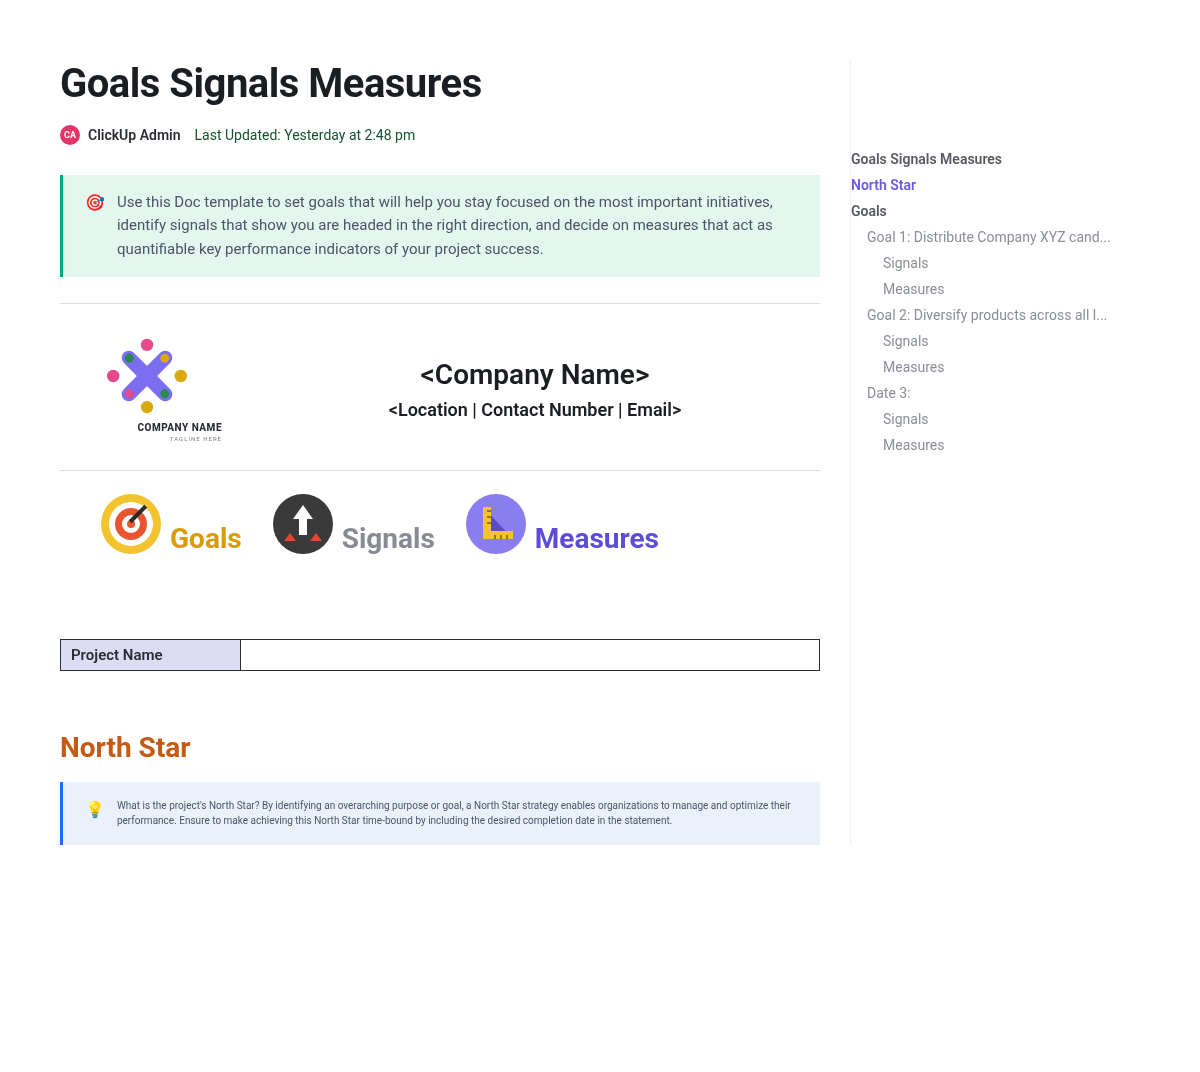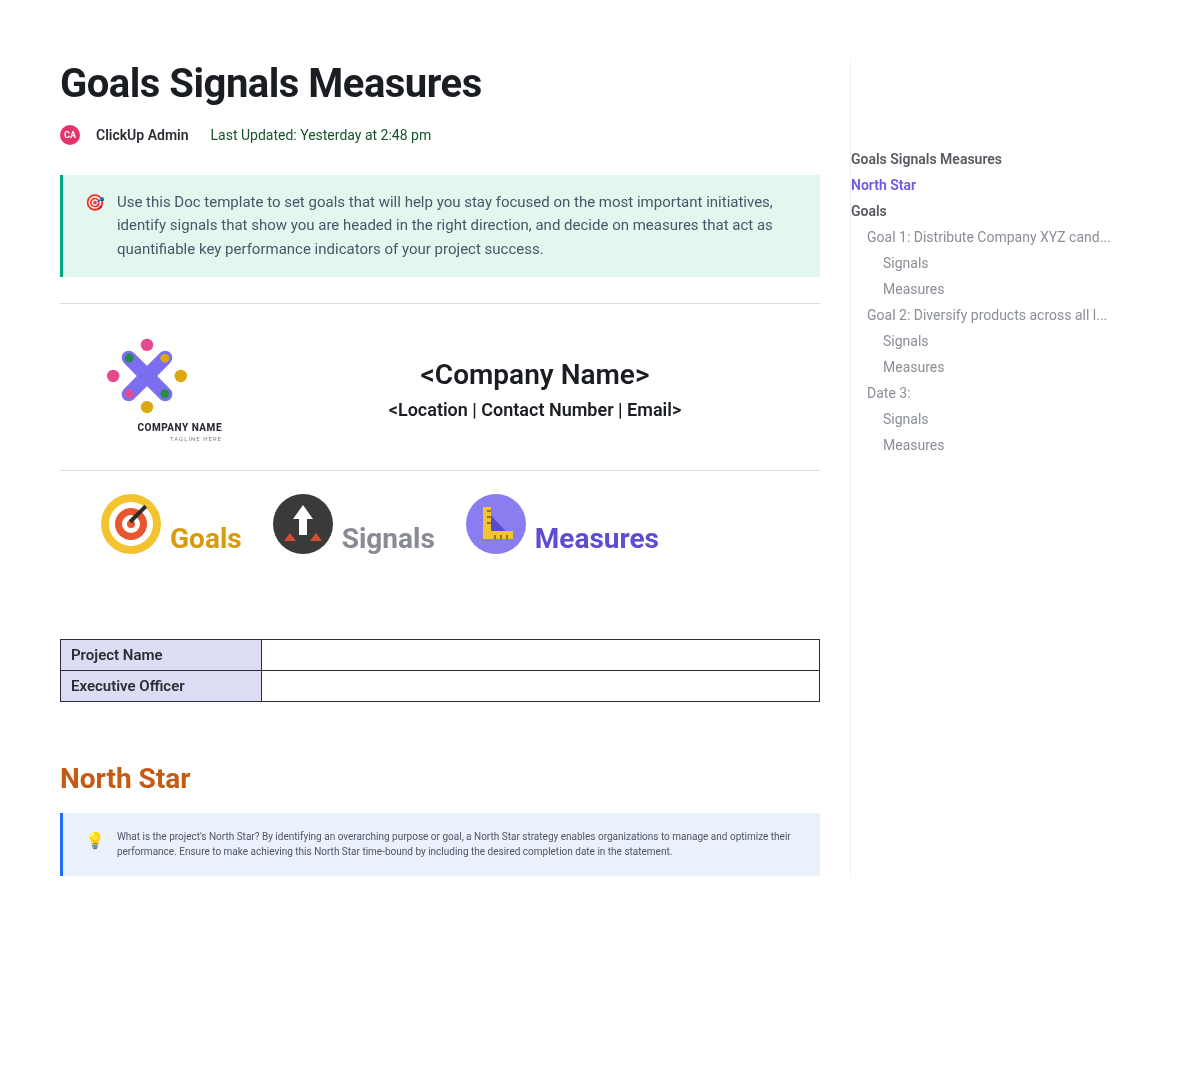--- a/index.html
+++ b/index.html
@@ -13,21 +13,21 @@
     }
     .page { display: flex; padding: 60px 4px 0 60px; }
     .main { width: 760px; }
     .page-title {
       font-size: 40px;
       font-weight: 700;
       color: #1a1d21;
       margin-bottom: 18px;
       letter-spacing: -0.5px;
     }
-    .meta-row { display: flex; align-items: center; gap: 16px; margin-bottom: 30px; }
+    .meta-row { display: flex; align-items: center; gap: 8px; margin-bottom: 30px; }
     .avatar {
       width: 20px; height: 20px; border-radius: 50%;
       background: #e6346b; color: #fff;
       display: flex; align-items: center; justify-content: center;
       font-size: 9px; font-weight: 700;
     }
     .author { font-size: 14px; font-weight: 600; color: #2a2e34; }
     .updated { font-size: 14px; color: #14532d; margin-left: 6px; }
     .callout-green {
       border-left: 3px solid #00a884;
@@ -58,21 +58,21 @@
     }
     .gsm-item { display: flex; align-items: flex-end; gap: 8px; }
     .gsm-label { font-size: 28px; font-weight: 700; }
     .goals-label { color: #d99b0b; }
     .signals-label { color: #888b93; }
     .measures-label { color: #5d4dd6; }
     .info-table {
       width: 100%; border-collapse: collapse; margin-top: 52px; margin-bottom: 60px;
     }
     .info-table td { border: 1px solid #2a2e34; padding: 6px 10px; font-size: 15px; }
-    .info-table .label-cell { background: #dcdcf5; font-weight: 600; width: 201px; }
+    .info-table .label-cell { background: #dcdcf5; font-weight: 600; width: 180px; }
     .north-star-heading { font-size: 28px; font-weight: 700; color: #c45a13; margin-bottom: 18px; }
     .callout-blue {
       border-left: 3px solid #1e6cff;
       background: #eaf1fb;
       padding: 16px 22px;
       display: flex;
       gap: 12px;
     }
     .callout-blue .emoji { font-size: 16px; line-height: 1.5; }
     .callout-blue .text { color: #4a5568; font-size: 10px; line-height: 1.55; }
@@ -176,24 +176,20 @@
         <span class="gsm-label measures-label">Measures</span>
       </div>
     </div>
 
     <table class="info-table">
       <tbody>
           <tr>
         <td class="label-cell">Project Name</td>
         <td></td>
       </tr>
-      <tr>
-        <td class="label-cell">Executive Officer</td>
-        <td></td>
-      </tr>
     </tbody>
       </table>
 
     <h2 class="north-star-heading">North Star</h2>
     <div class="callout-blue">
       <span class="emoji">💡</span>
       <span class="text">What is the project's North Star? By identifying an overarching purpose or goal, a North Star strategy enables organizations to manage and optimize their performance. Ensure to make achieving this North Star time-bound by including the desired completion date in the statement.</span>
     </div>
   </div>
 

